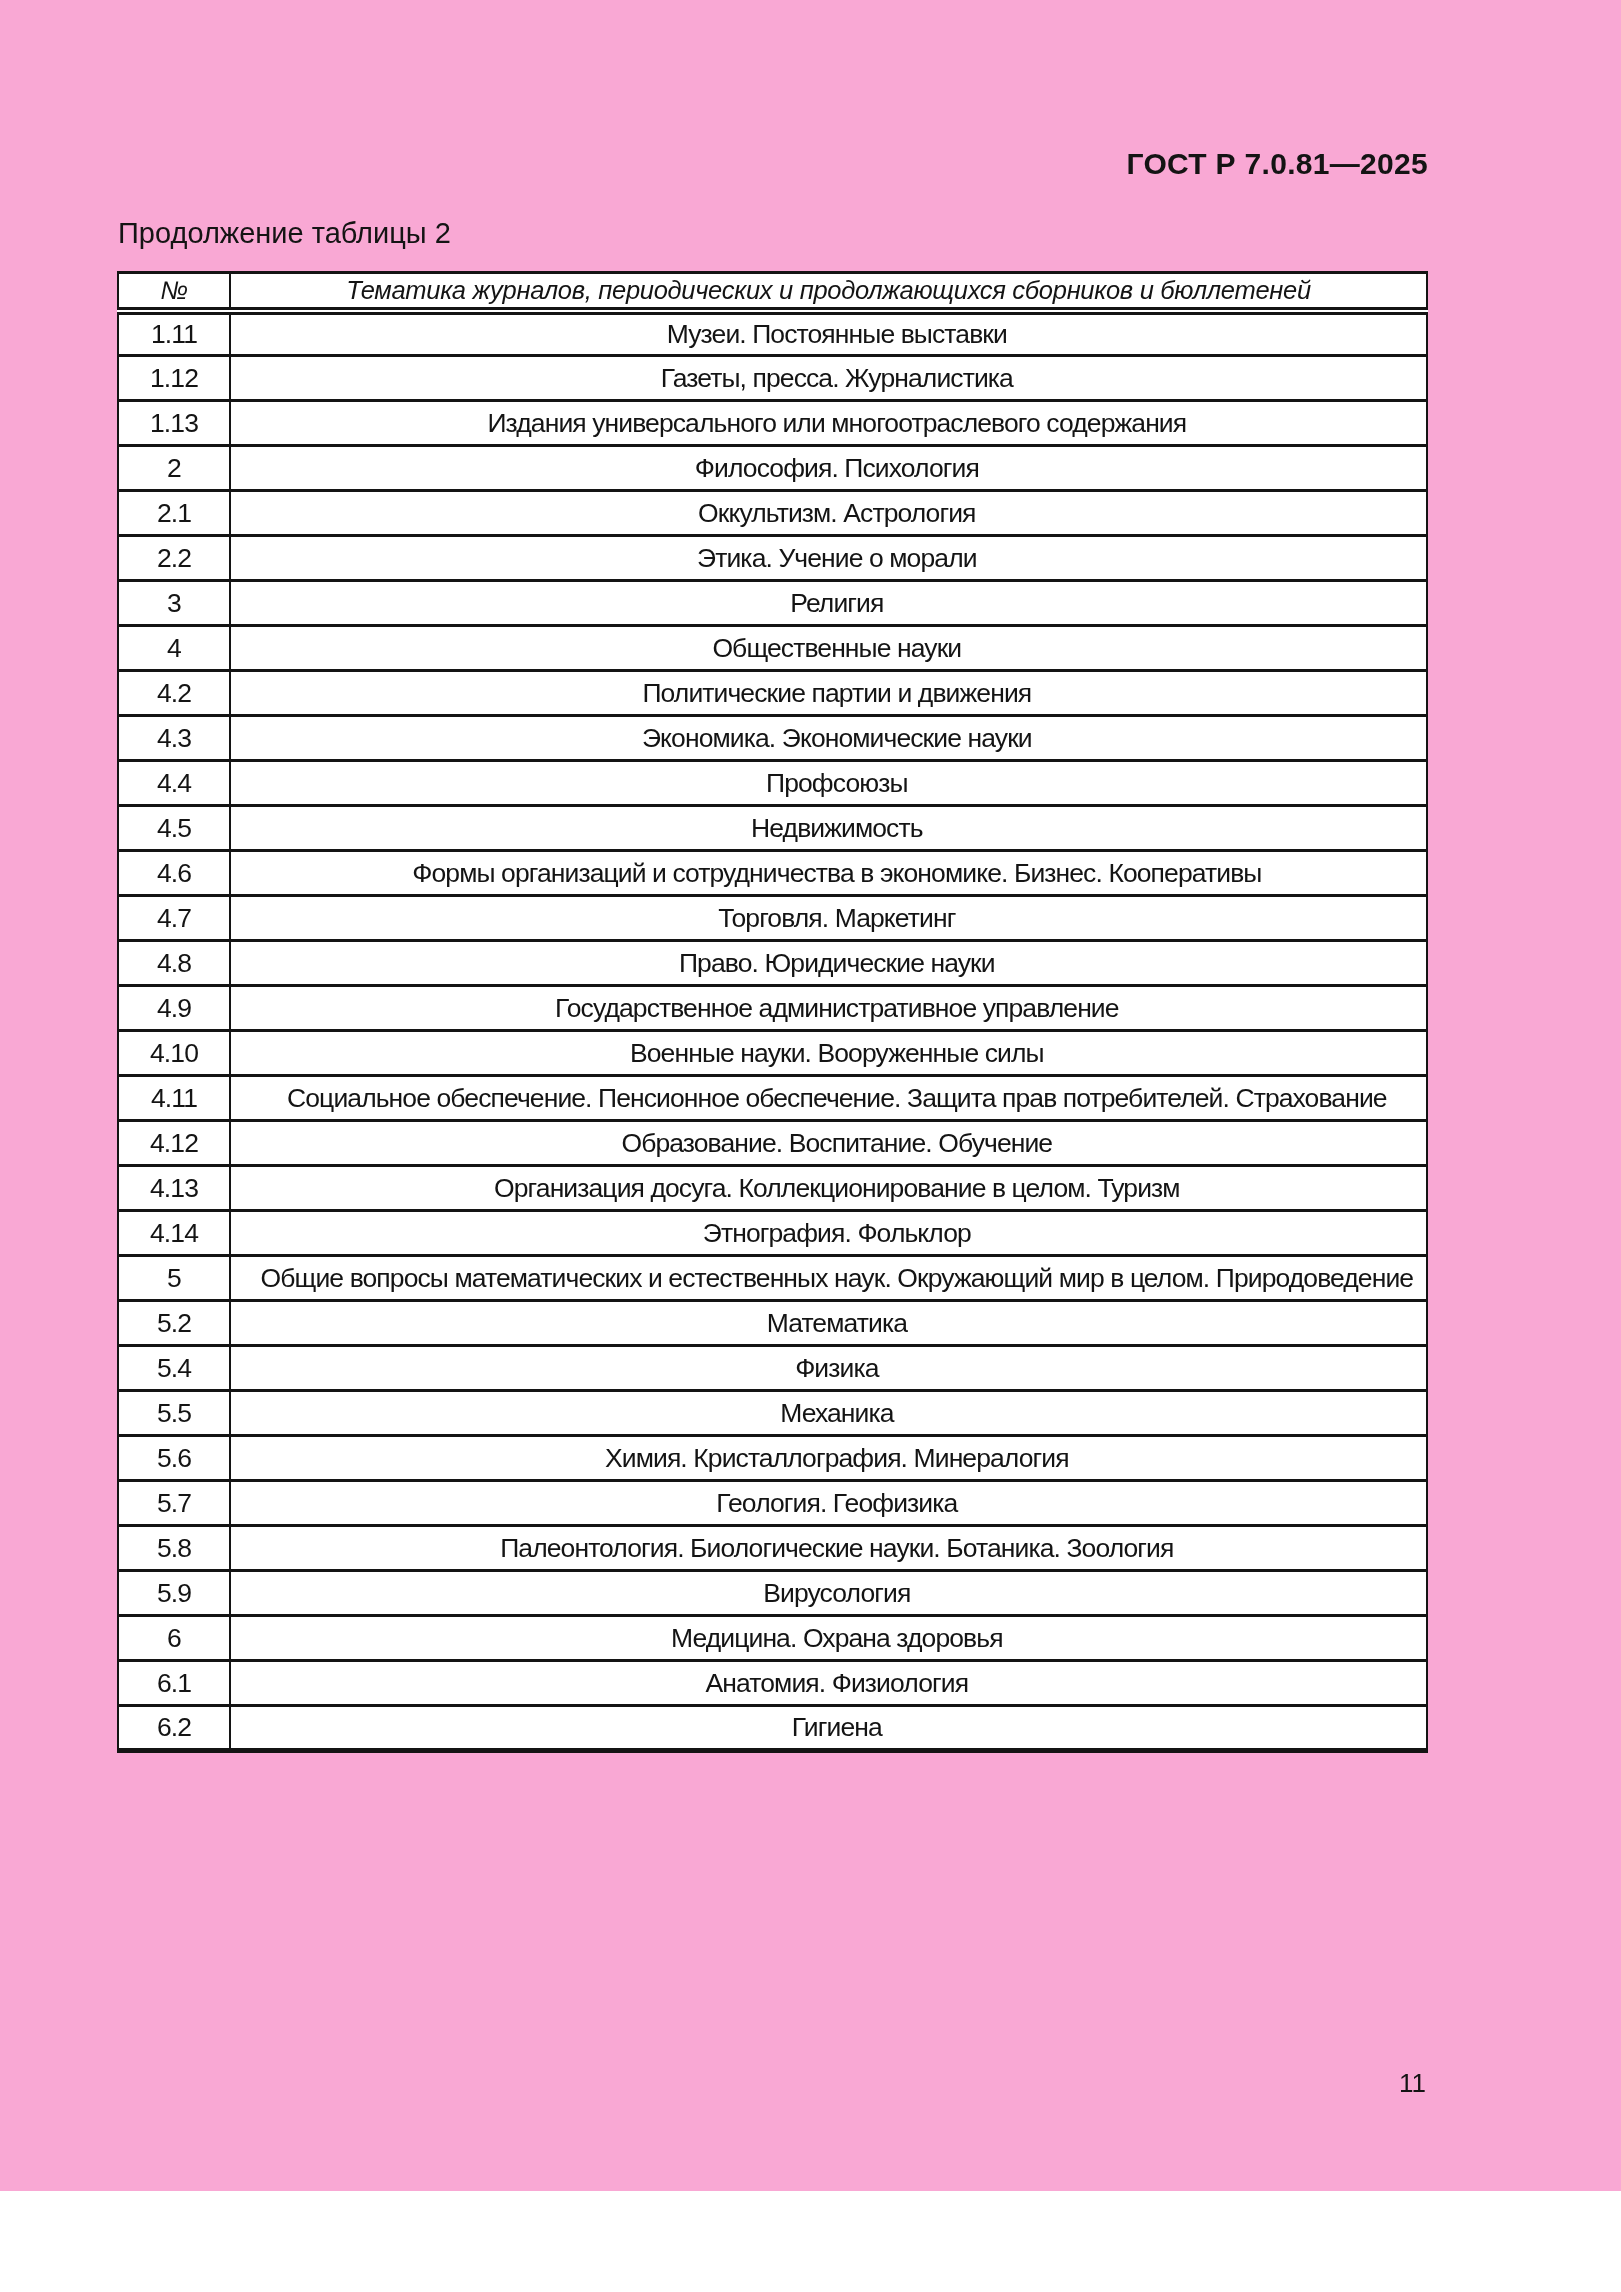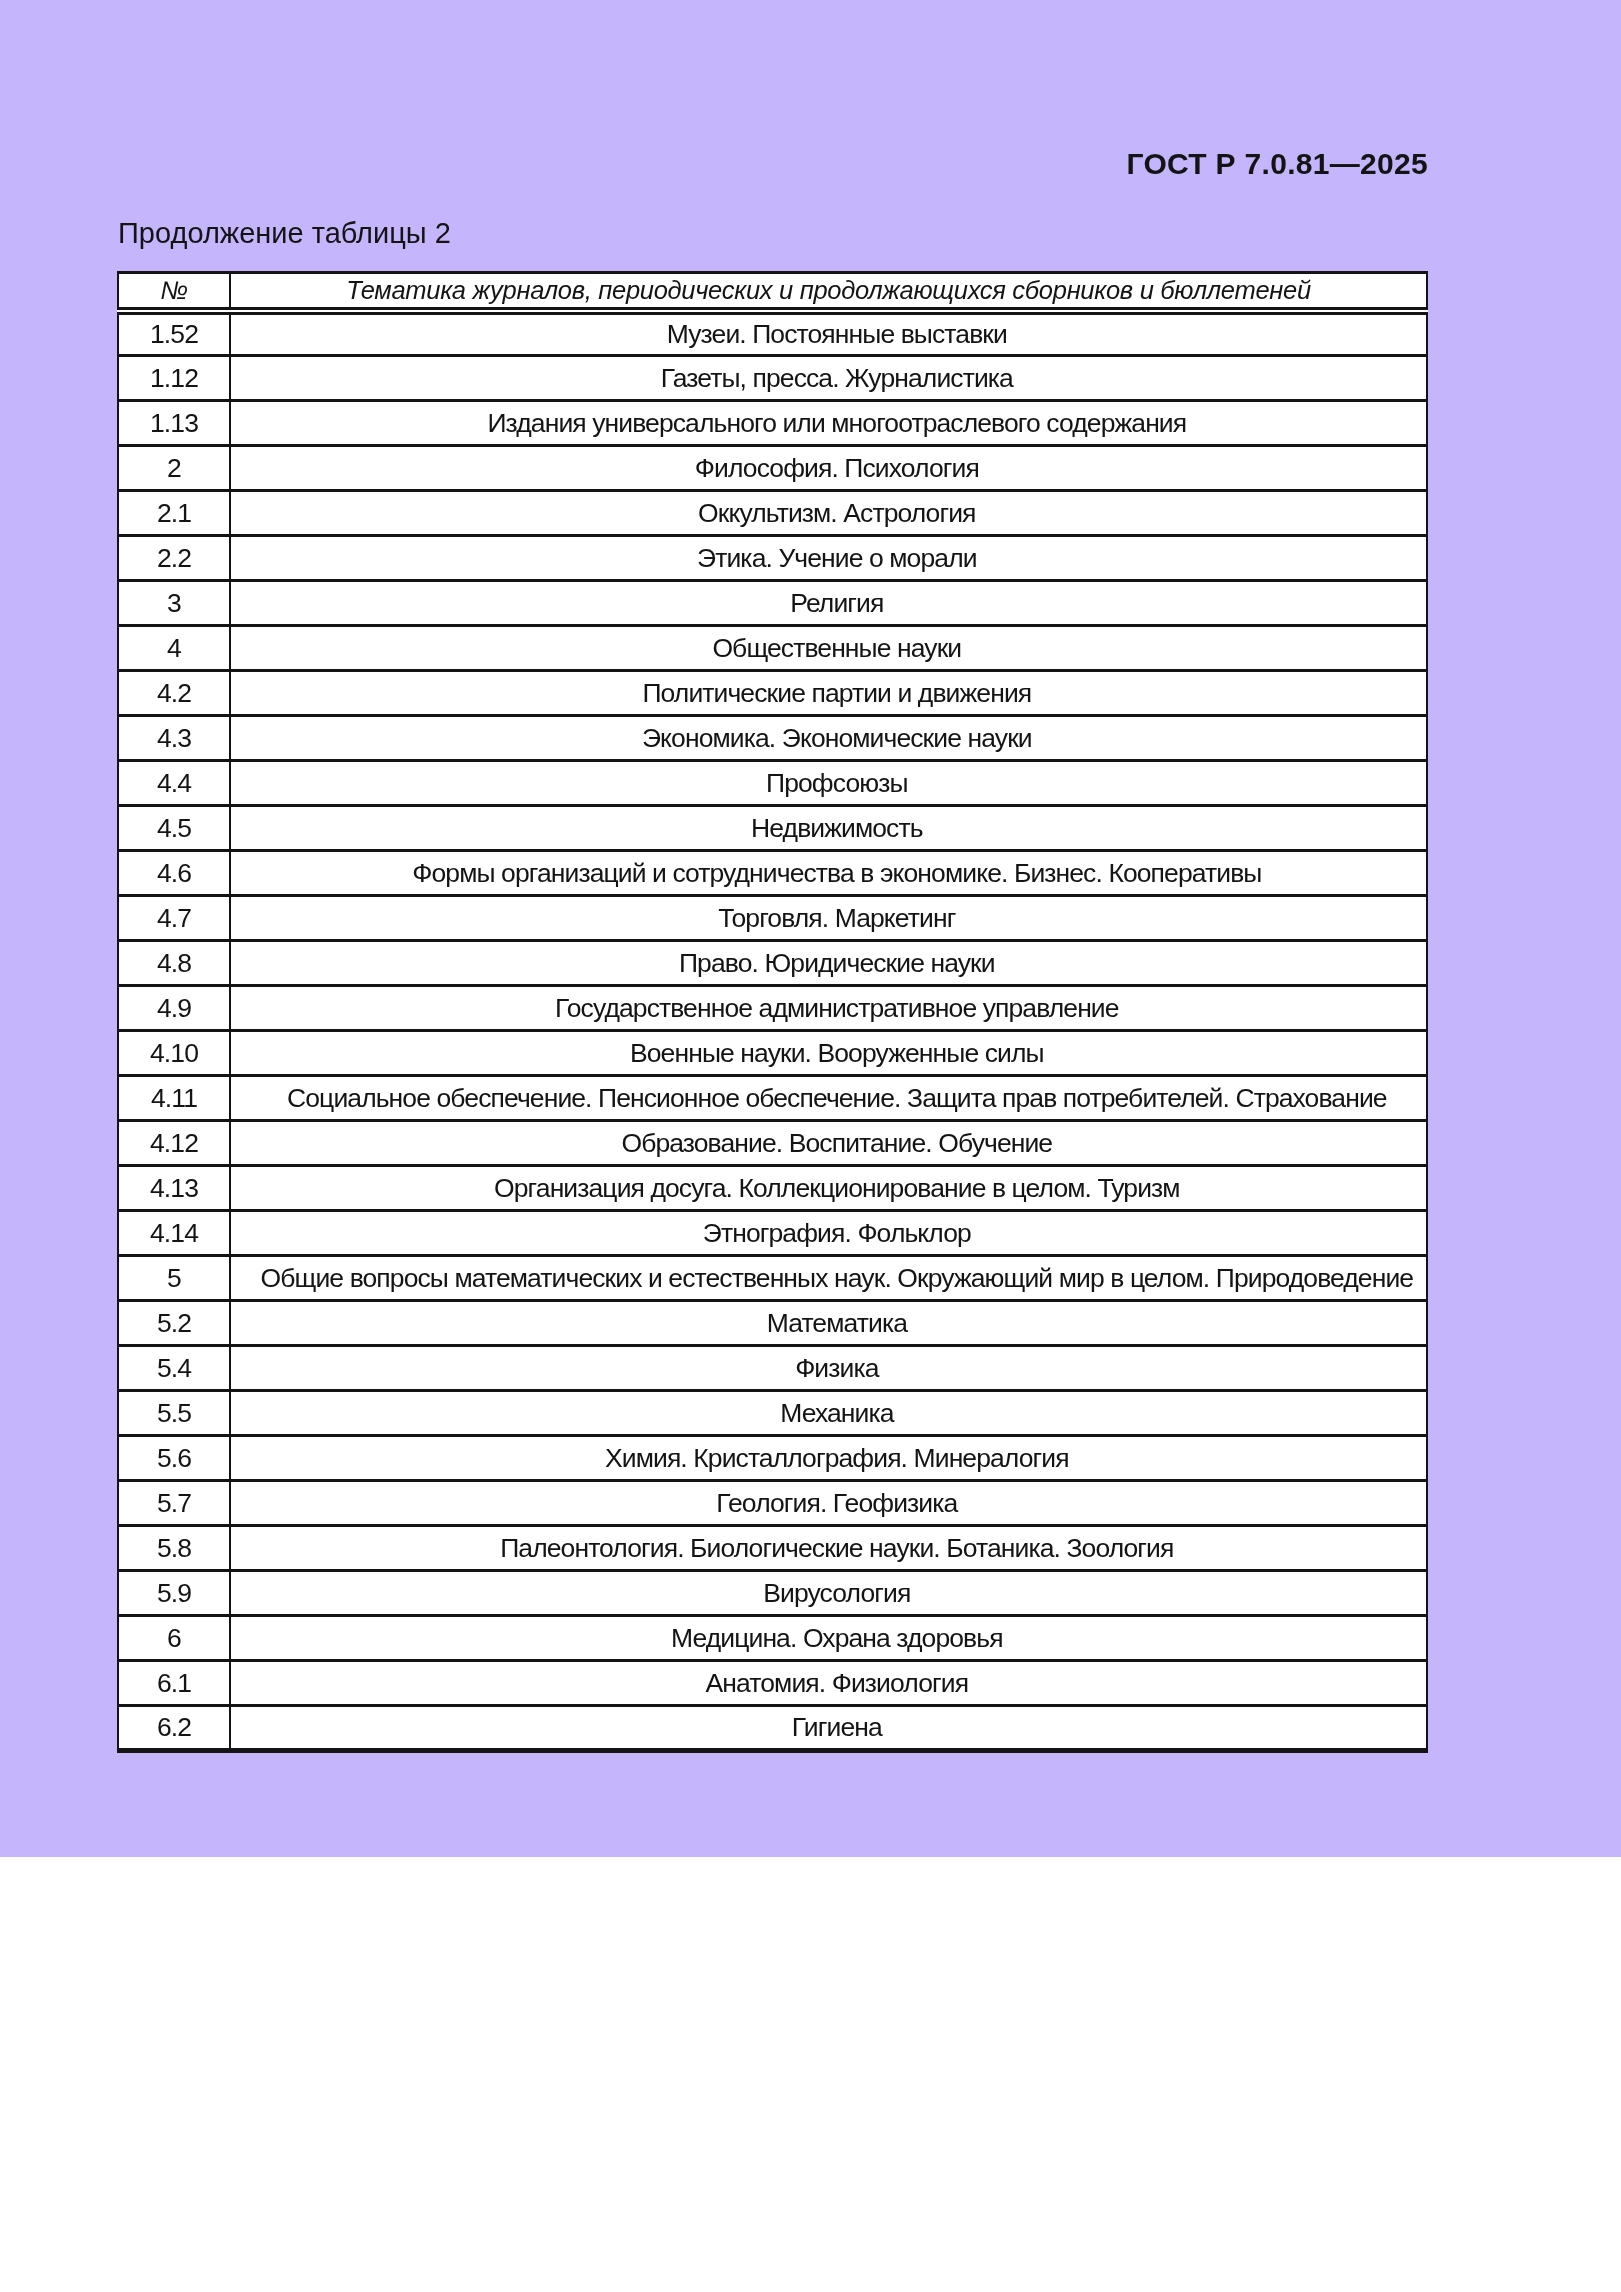--- a/index.html
+++ b/index.html
@@ -1,21 +1,21 @@
 <!DOCTYPE html>
 <html><head>
 <meta charset="utf-8">
 <style>
   * { margin: 0; padding: 0; box-sizing: border-box; }
   html, body { background: #ffffff; }
   .page {
     position: relative;
     width: 1621px;
-    height: 1857px;
-    background: #c4b5fd;
+    height: 2191px;
+    background: #f9a8d4;
     font-family: "Liberation Sans", "DejaVu Sans", sans-serif;
     color: #141414;
     overflow: hidden;
   }
   .doc-header {
     position: absolute;
     top: 147px;
     right: 193px;
     font-size: 30px;
     font-weight: bold;
@@ -88,21 +88,21 @@
       <col class="c-topic">
     </colgroup>
     <thead>
       <tr>
         <th class="h-num">№</th>
         <th class="h-topic">Тематика журналов, периодических и продолжающихся сборников и бюллетеней</th>
       </tr>
     </thead>
     <tbody>
         <tr>
-          <td class="num">1.52</td>
+          <td class="num">1.11</td>
           <td class="topic">Музеи. Постоянные выставки</td>
         </tr>
         <tr>
           <td class="num">1.12</td>
           <td class="topic">Газеты, пресса. Журналистика</td>
         </tr>
         <tr>
           <td class="num">1.13</td>
           <td class="topic">Издания универсального или многоотраслевого содержания</td>
         </tr>

